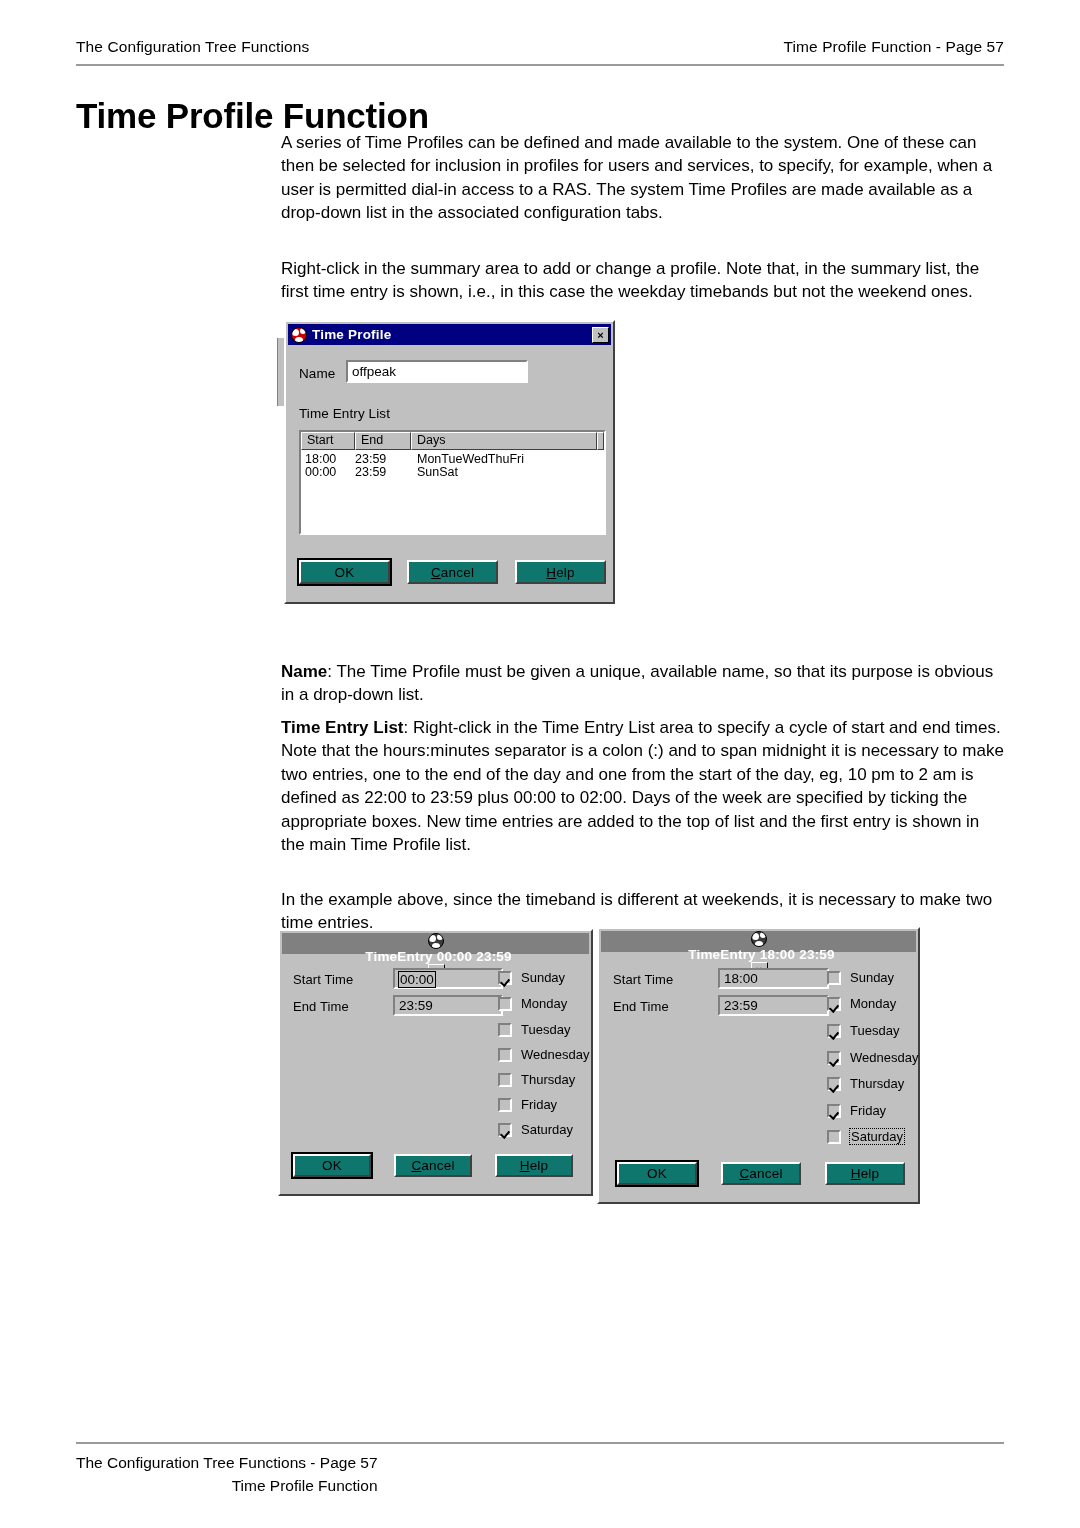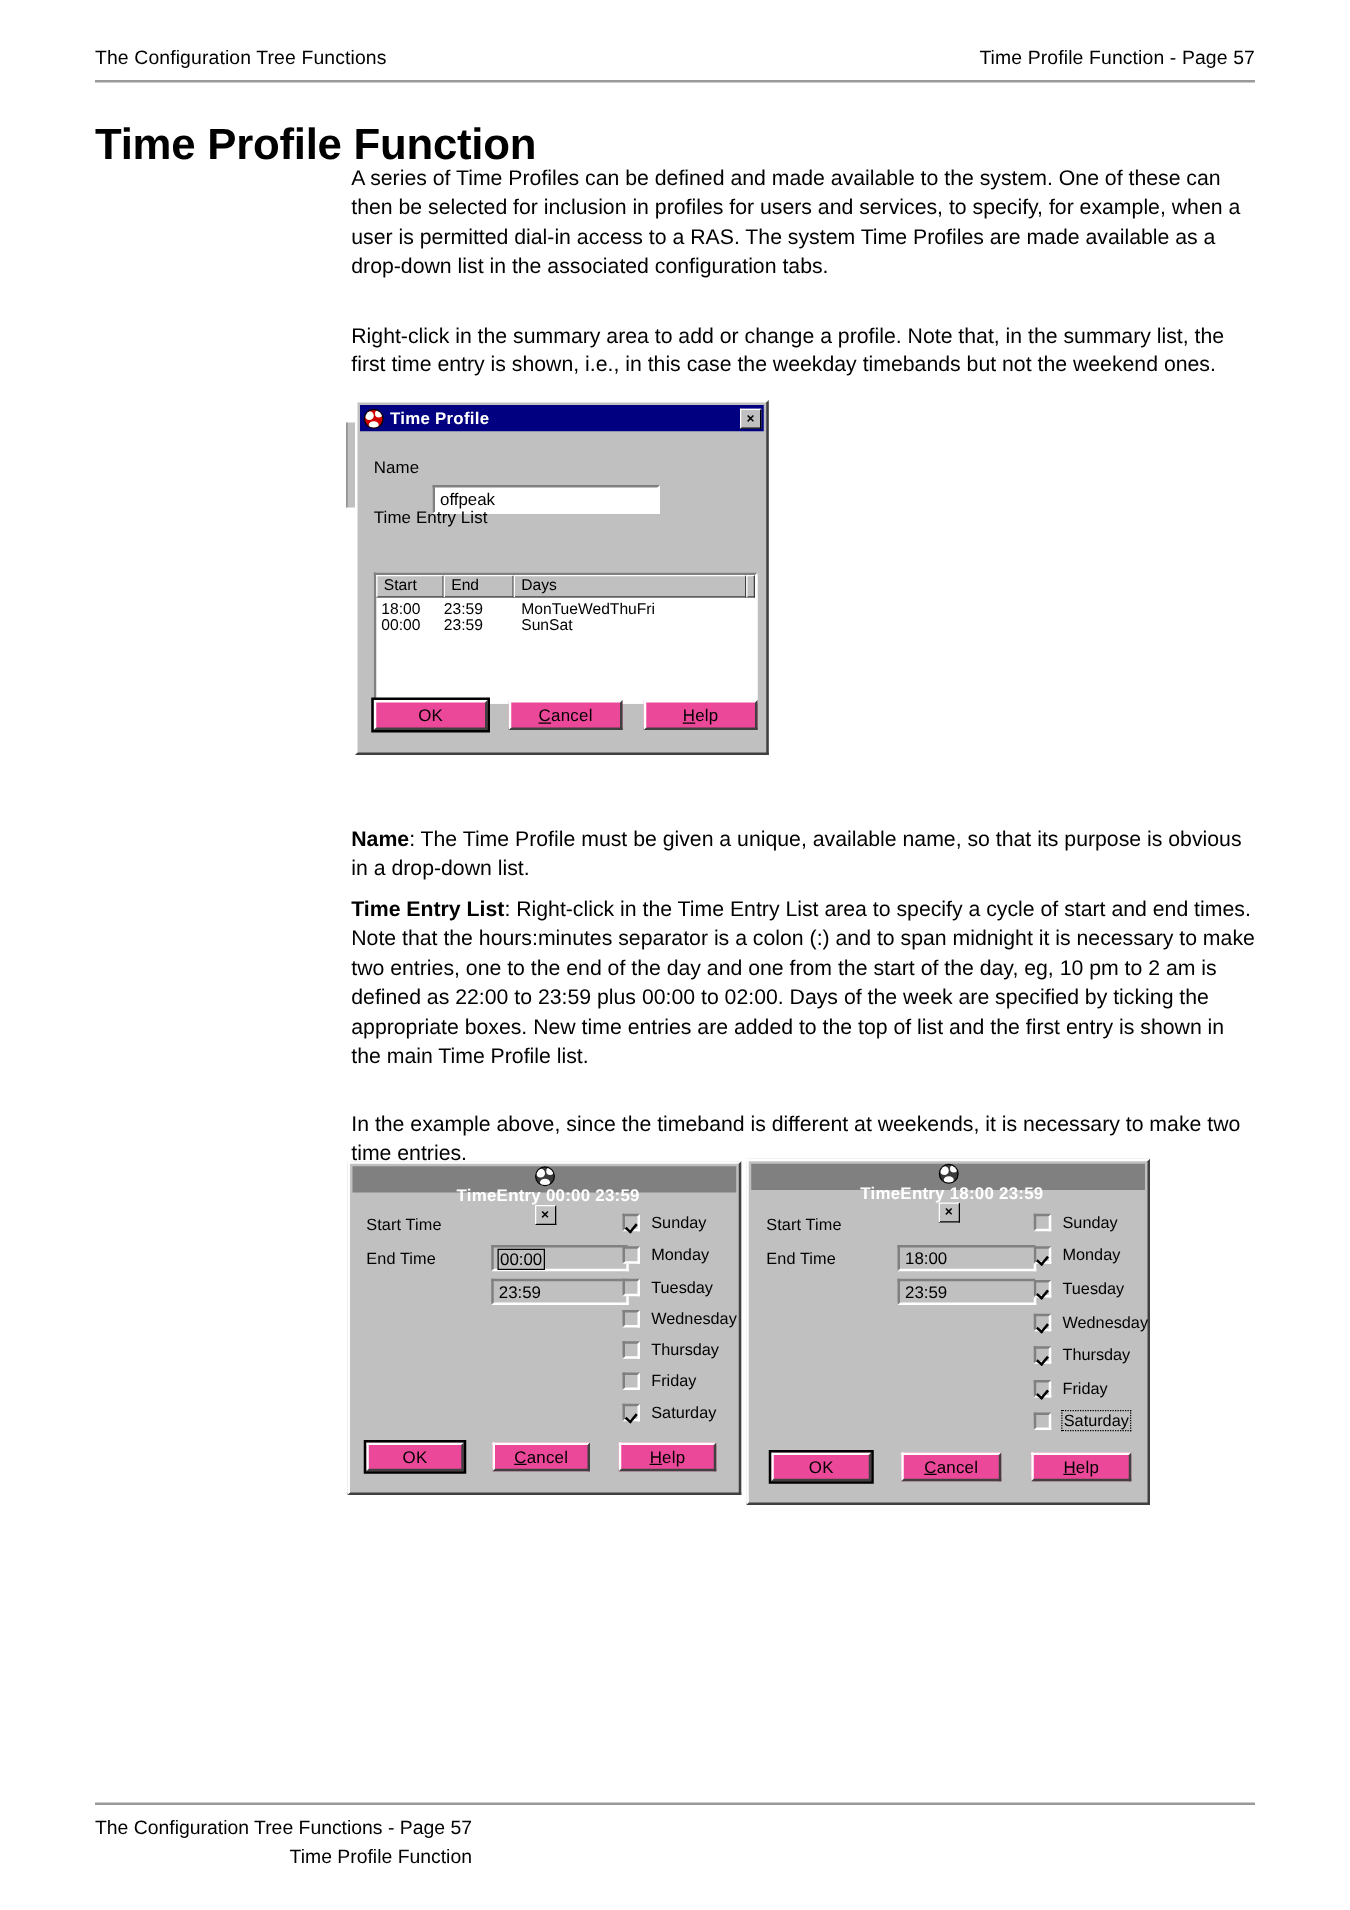--- a/index.html
+++ b/index.html
@@ -141,25 +141,24 @@
     text-align: center;
   }
 
   
   .sunken {
     border-top: 2px solid #808080;
     border-left: 2px solid #808080;
     border-right: 2px solid #ffffff;
     border-bottom: 2px solid #ffffff;
     box-sizing: border-box;
-    margin-top: 28px;
   }
   
   .btn {
-    background: #ec4899;
+    background: #0f766e;
     border-top: 2px solid #ffffff;
     border-left: 2px solid #ffffff;
     border-right: 2px solid #404040;
     border-bottom: 2px solid #404040;
     box-sizing: border-box;
     text-align: center;
     font-size: 13.5px;
     color: #000;
     display: flex;
     align-items: center;

